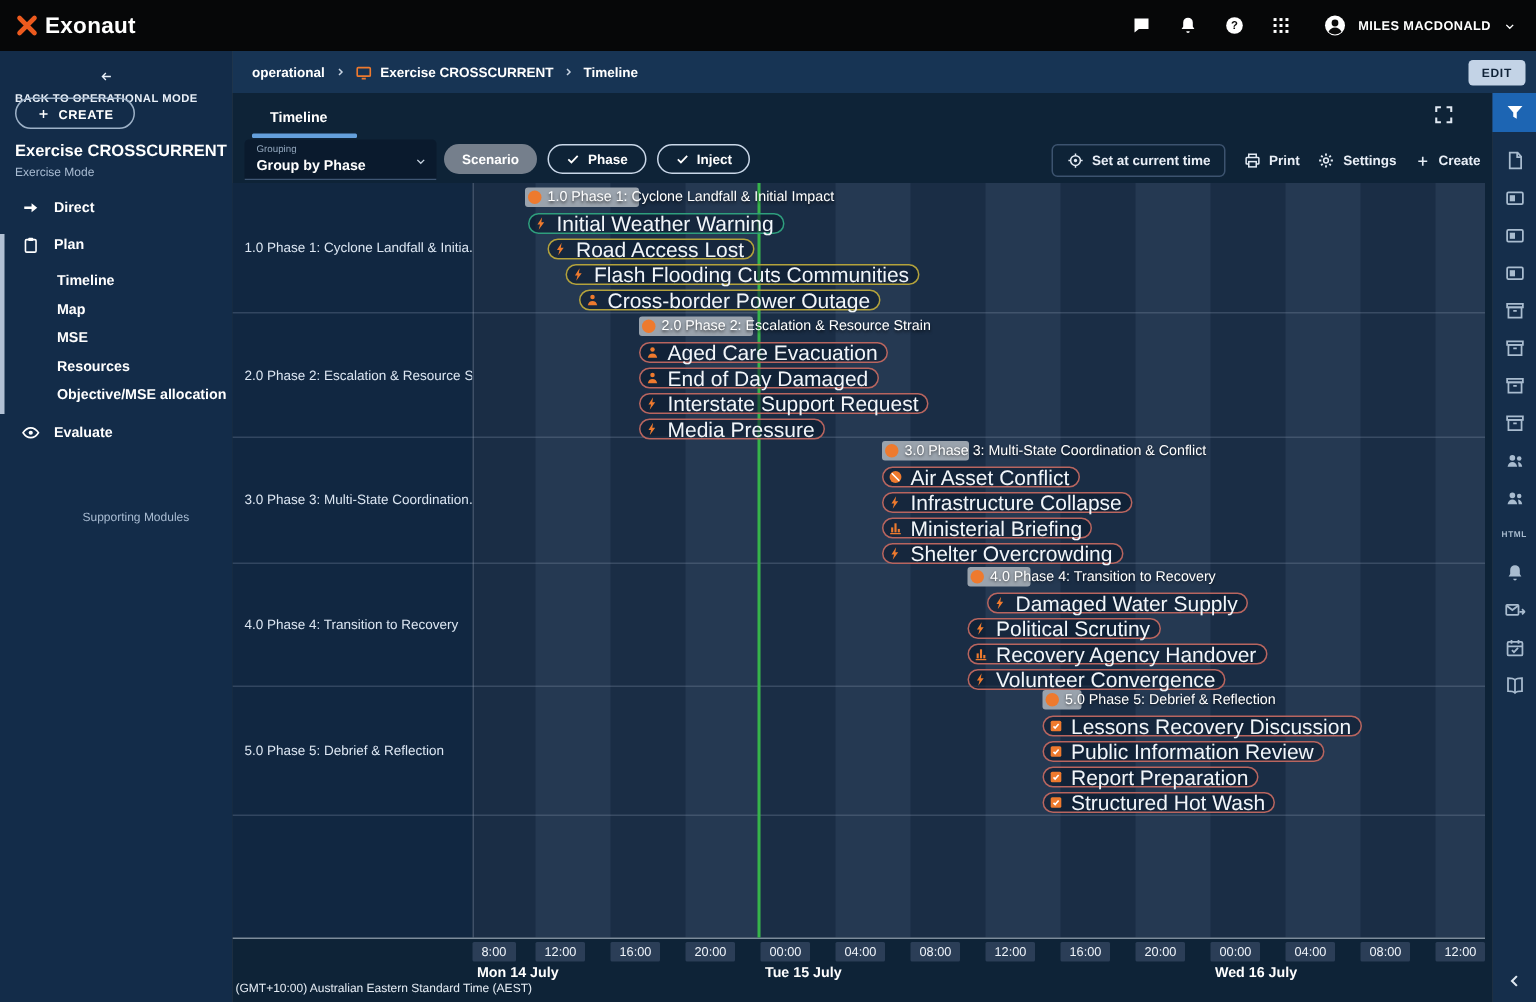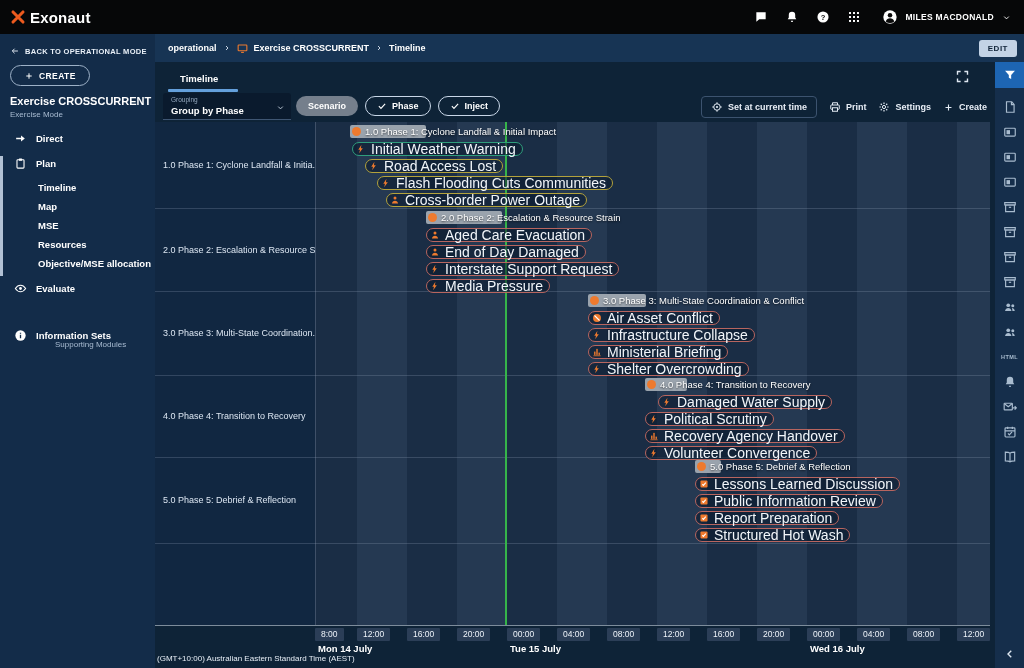--- a/index.html
+++ b/index.html
@@ -14,21 +14,21 @@
   .logo-glyph { display:flex; }
   .logo-text { font-size:15px; font-weight:bold; color:#fff; letter-spacing:.2px; }
   .top-actions { display:flex; align-items:center; gap:17px; color:#fff; }
   .tb-icon { display:flex; align-items:center; color:#fff; cursor:pointer; background:none; border:none; }
   .user { display:flex; align-items:center; gap:7px; cursor:pointer; margin-left:4px; }
   .user-name { font-size:8.5px; font-weight:bold; letter-spacing:.3px; color:#fff; }
 
   
   .sidebar { position:absolute; left:0; top:34px; width:155px; height:634px; background:#132c49; z-index:20; }
   .side-back { position:absolute; left:10px; top:12px; display:flex; align-items:center; gap:5px;
-    font-size:7.5px; font-weight:bold; letter-spacing:.3px; color:#e9f0f8; cursor:pointer; }
+    font-size:7.5px; font-weight:bold; letter-spacing:.3px; color:#e9f0f8; cursor:pointer;flex-direction:column; }
   .side-create { position:absolute; left:10px; top:31px; height:21px; padding:0 13px; display:flex;
     align-items:center; gap:5px; border:1.5px solid #9db1c7; border-radius:11px; background:transparent;
     color:#fff; font-size:8.5px; font-weight:bold; letter-spacing:.4px; cursor:pointer; }
   .side-title { position:absolute; left:10px; top:61px; font-size:11px; font-weight:bold; color:#fff; }
   .side-sub { position:absolute; left:10px; top:76px; font-size:8px; color:#a9bcd2; }
   .side-activebar { position:absolute; left:0; top:122px; width:3px; height:120px; background:#cfdcec; opacity:.85; }
   .nav-item { position:absolute; left:0; width:155px; height:20px; display:flex; align-items:center;
     gap:9px; padding-left:13px; color:#fff; font-size:9.5px; font-weight:600; cursor:pointer;text-align:center; }
   .nav-item.indent { padding-left:38px; height:19px; }
   .nav-ico { display:flex; color:#fff; width:14px; justify-content:center; }
@@ -235,29 +235,20 @@
           <span class="nav-ico">
             <svg viewBox="0 0 24 24" width="13" height="13" aria-hidden="true">
               <path d="M2.5 12S6.5 6 12 6s9.5 6 9.5 6-4 6-9.5 6S2.5 12 2.5 12z" stroke="currentColor" stroke-width="2" fill="none"></path>
               <circle cx="12" cy="12" r="2.6" fill="currentColor"></circle>
             </svg>
           </span>
           <span>Evaluate</span>
         </div>
       </div>
     <div class="side-section" style="top:306px;padding-left:45px;">Supporting Modules</div>
-    <div class="nav-item" style="top:291px;">
-      <span class="nav-ico">
-          <svg viewBox="0 0 24 24" width="13" height="13" aria-hidden="true">
-            <circle cx="12" cy="12" r="9.5" fill="currentColor"></circle>
-            <path d="M12 10.5V17M12 6.8v2" stroke="#132c49" stroke-width="2.4"></path>
-          </svg>
-        </span>
-      <span>Information Sets</span>
-    </div>
   </aside>
 
   <div class="crumbbar">
     <nav class="breadcrumb">
       <span>operational</span>
       <span class="crumb-sep">
           <svg viewBox="0 0 24 24" width="8" height="8" aria-hidden="true">
             <path d="M9 6l6 6-6 6" stroke="currentColor" stroke-width="3" fill="none"></path>
           </svg>
         </span>
@@ -561,21 +552,21 @@
                 <span class="pbar-ico" style="background: rgb(238, 122, 46);"></span>
                 <span class="pbar-txt">5.0 Phase 5: Debrief &amp; Reflection</span>
               </div>
               <div class="ichip" style="left: 380px; top: 20px; border-color: rgb(184, 101, 95);">
                 <span class="iic" style="color: rgb(238, 122, 46);">
                   <svg viewBox="0 0 24 24" width="10" height="10" aria-hidden="true">
                     <rect x="3.5" y="3.5" width="17" height="17" rx="2.5" fill="currentColor"></rect>
                     <path d="M8 12.6l2.6 2.6 5.6-6.4" stroke="#fff" stroke-width="2.6" fill="none"></path>
                   </svg>
                 </span>
-                <span>Lessons Learned Discussion</span>
+                <span>Lessons Recovery Discussion</span>
               </div>
               <div class="ichip" style="left: 380px; top: 37px; border-color: rgb(184, 101, 95);">
                 <span class="iic" style="color: rgb(238, 122, 46);">
                   <svg viewBox="0 0 24 24" width="10" height="10" aria-hidden="true">
                     <rect x="3.5" y="3.5" width="17" height="17" rx="2.5" fill="currentColor"></rect>
                     <path d="M8 12.6l2.6 2.6 5.6-6.4" stroke="#fff" stroke-width="2.6" fill="none"></path>
                   </svg>
                 </span>
                 <span>Public Information Review</span>
               </div>

